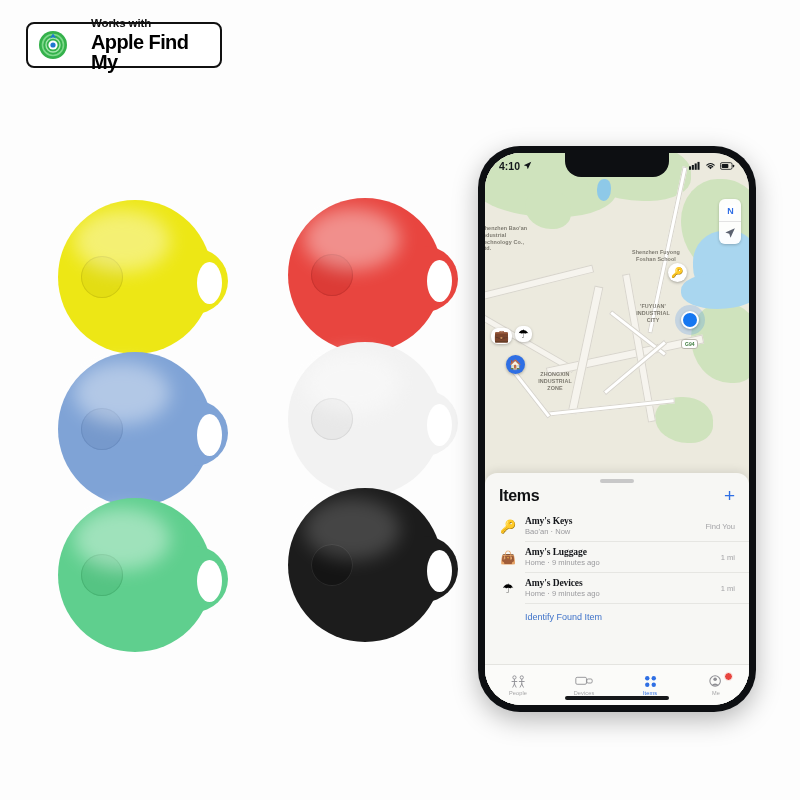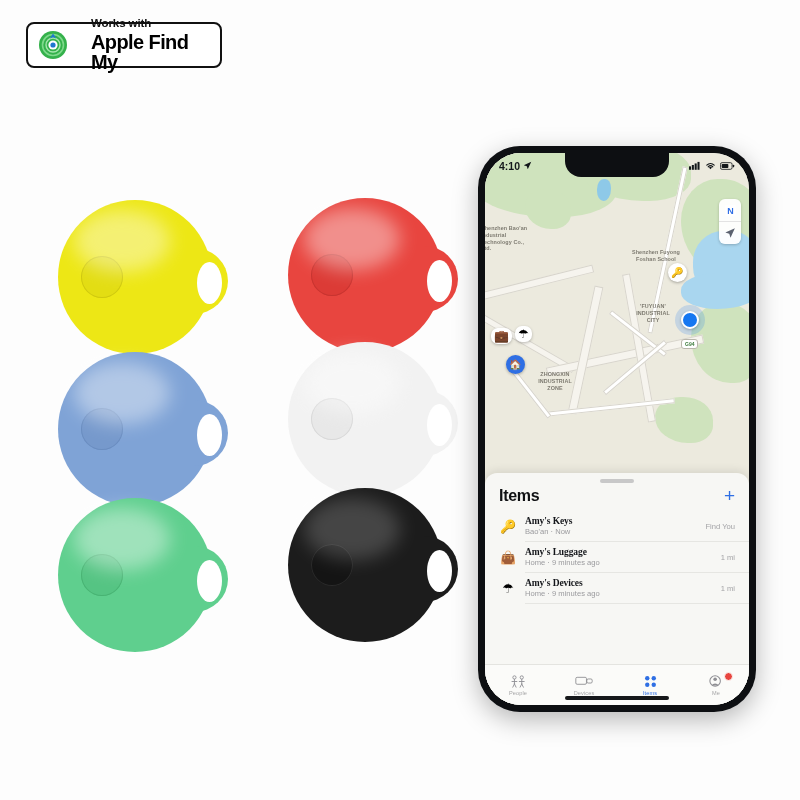--- a/index.html
+++ b/index.html
@@ -509,20 +509,21 @@
         <div class="row">
           <div class="row-icon">☂</div>
           <div class="row-text">
             <div class="row-title">Amy's Devices</div>
             <div class="row-sub">Home · 9 minutes ago</div>
           </div>
           <div class="row-meta">1 mi</div>
         </div>
         <div class="row-div"></div>
 
+        <div class="identify">Identify Found Item</div>
       </div>
 
       <div class="tabbar">
         <div class="tab">
           <div class="tab-ico">
             <svg viewBox="0 0 20 16" width="17" height="13">
               <circle cx="5" cy="3" r="2" fill="none" stroke="#8e8e93" stroke-width="1.1"></circle>
               <circle cx="14" cy="3" r="2" fill="none" stroke="#8e8e93" stroke-width="1.1"></circle>
               <path d="M5 5.4 V11 M2 8 H8 M3 15 L5 11 M7 15 L5 11" stroke="#8e8e93" stroke-width="1.1" fill="none" stroke-linecap="round"></path>
               <path d="M14 5.4 V11 M11 8 H17 M12 15 L14 11 M16 15 L14 11" stroke="#8e8e93" stroke-width="1.1" fill="none" stroke-linecap="round"></path>

